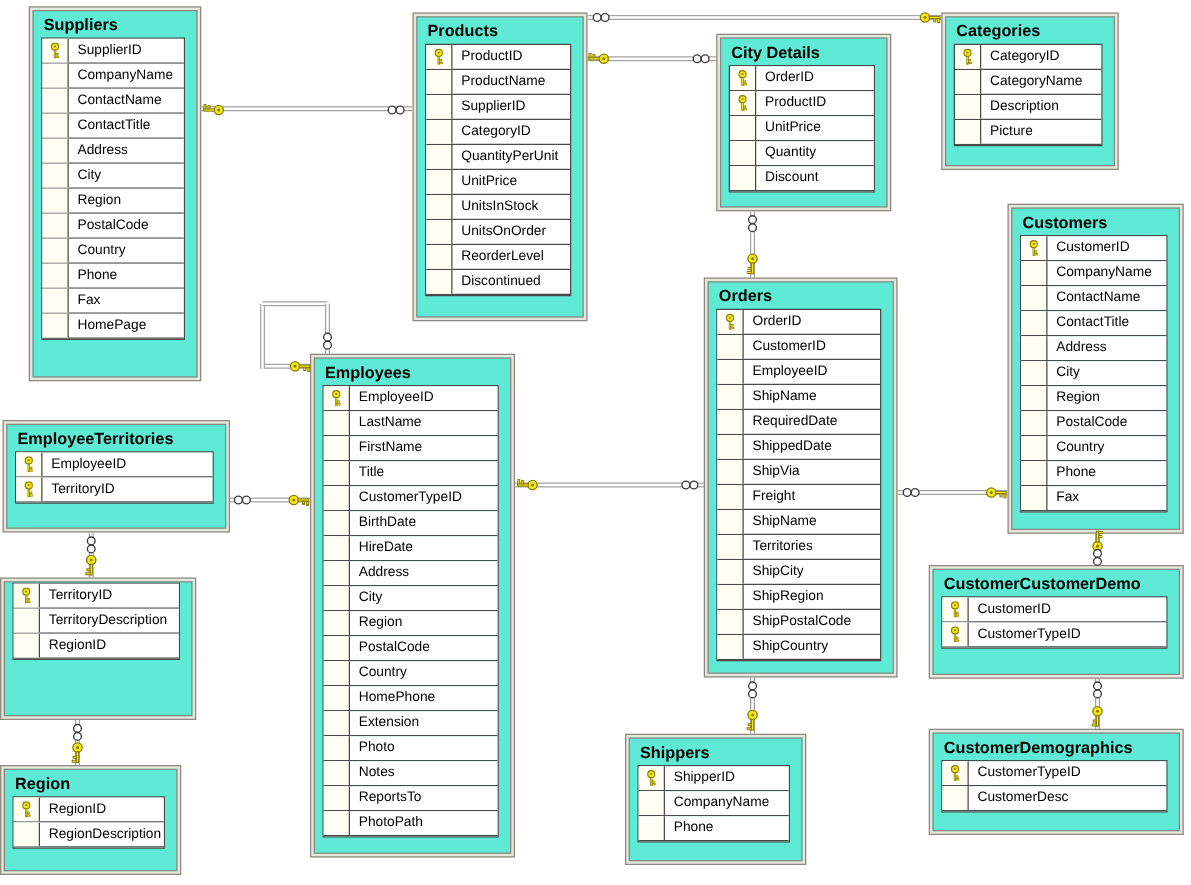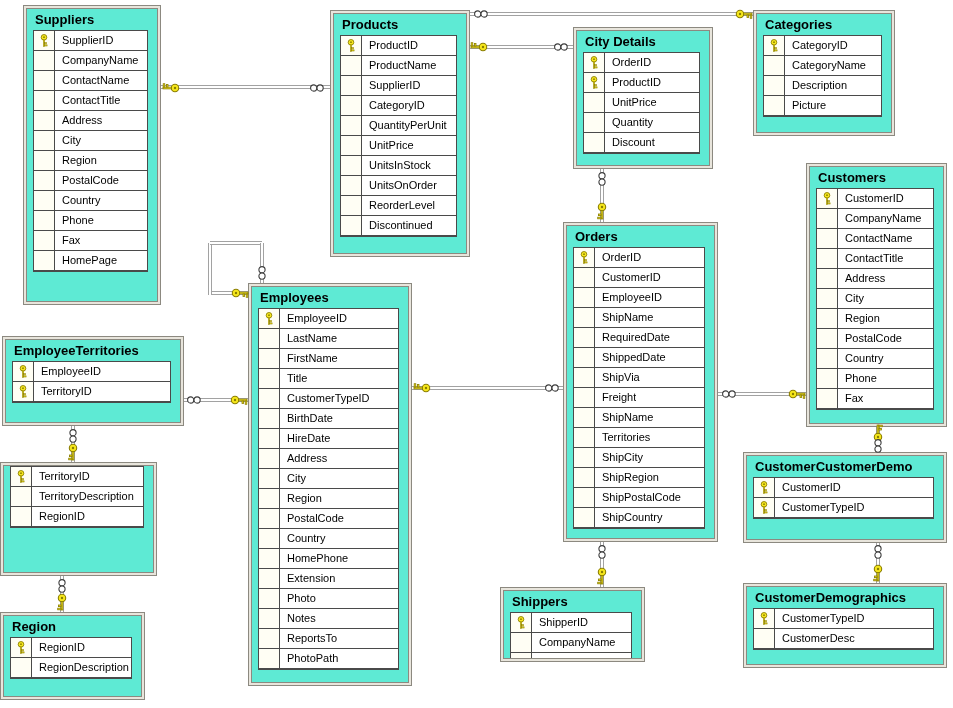--- a/index.html
+++ b/index.html
@@ -546,21 +546,21 @@
             </div>
             <div class="fname">RegionID</div>
           </div>
           <div class="row">
             <div class="keycell"></div>
             <div class="fname">RegionDescription</div>
           </div>
         </div>
     </div>
   </div>
-    <div class="tbl" style="left: 500px; top: 587px; width: 145px; height: 75px;">
+    <div class="tbl" style="left: 500px; top: 587px; width: 145px; height: 105px;">
     <div class="client">
       <div class="tbl-title">Shippers</div>
       <div class="grid">
           <div class="row">
             <div class="keycell">
               <svg width="8" height="13" viewBox="0 0 10 18">
                 <circle cx="5" cy="4.6" r="3.9" fill="#f6e71c" stroke="#8a7d00" stroke-width="1.2"></circle>
                 <circle cx="5" cy="4.4" r="1.2" fill="#8a7d00"></circle>
                 <rect x="4.1" y="8.2" width="1.8" height="9" fill="#f6e71c" stroke="#8a7d00" stroke-width="0.8"></rect>
                 <rect x="5.9" y="12" width="2.6" height="1.6" fill="#f6e71c" stroke="#8a7d00" stroke-width="0.8"></rect>

